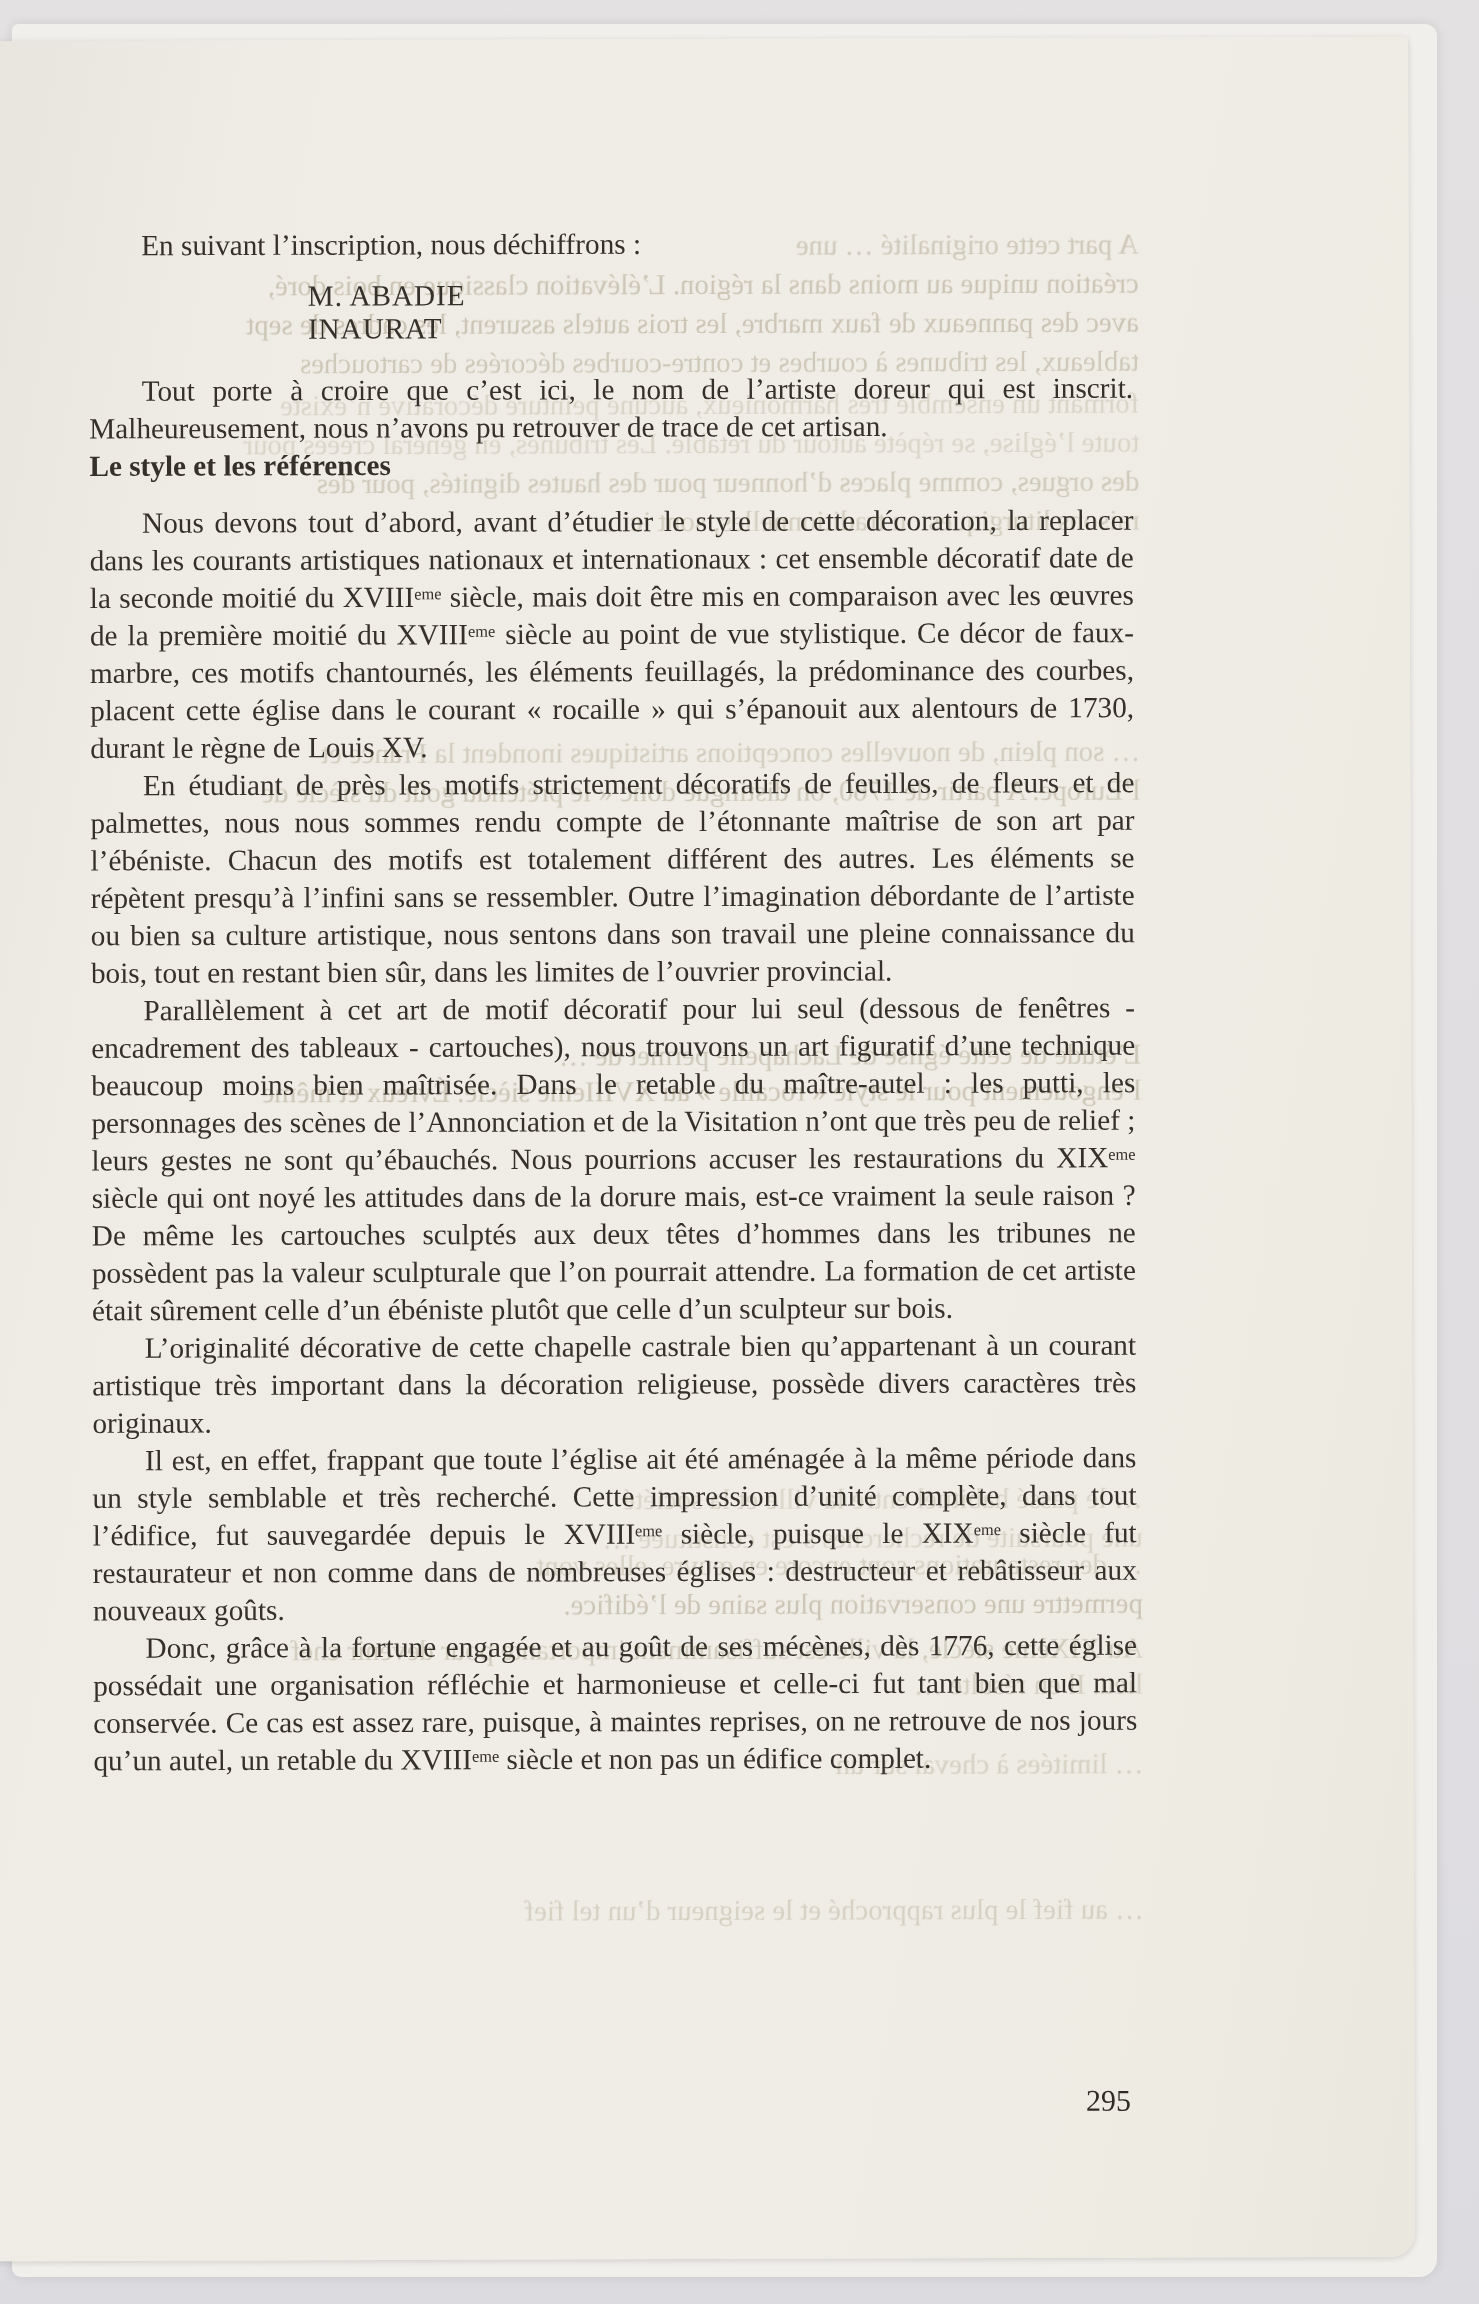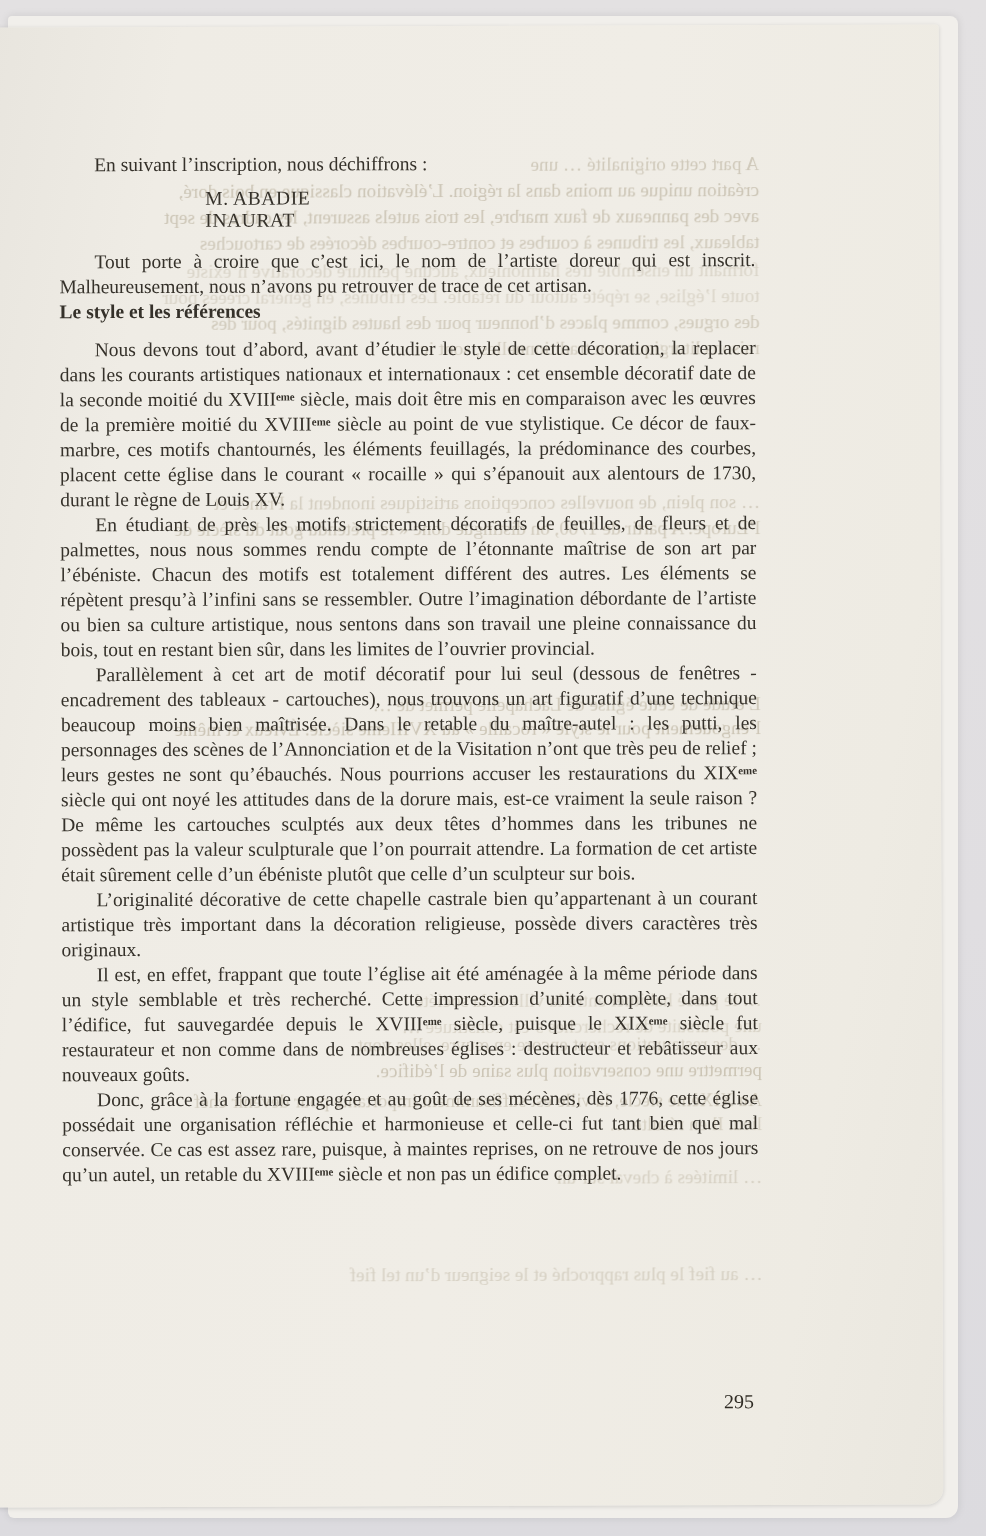--- a/index.html
+++ b/index.html
@@ -37,21 +37,21 @@
     color:#35312a; font-size:19.5px; line-height:25px;
     text-align:justify; text-justify:inter-word; hyphens:none;
   }
   .text-col p, .text-col h2 { margin:0; }
   .intro { text-indent:35px; }
   .inscription { margin:11px 0 0 146px; line-height:22px; letter-spacing:0.6px; }
   .para { margin-top:7px; text-indent:35px; }
   .inscription + .para { margin-top:17px; }
   .section-heading { margin-top:9px; font-size:19.5px; font-weight:bold; line-height:25px; text-align:left; }
   .section-heading + .para { margin-top:13px; }
-  sup { font-size:0.56em; line-height:0; position:relative; top:-0.45em; vertical-align:baseline; letter-spacing:0;font-weight:bold; }
+  sup { font-size:0.56em; line-height:0; position:relative; top:-0.45em; vertical-align:baseline; letter-spacing:0; }
   .page-number { margin-top:9px; text-align:right; padding-right:5px; font-size:20px; color:#302c25; }
 </style>
 </head>
 <body>
 
 <div class="under-sheet"></div>
 
 <div class="sheet">
   <div class="bleed-layer">
       <div class="bleed-line" style="top: 126px; opacity: 0.45;">A part cette originalité … une</div>

